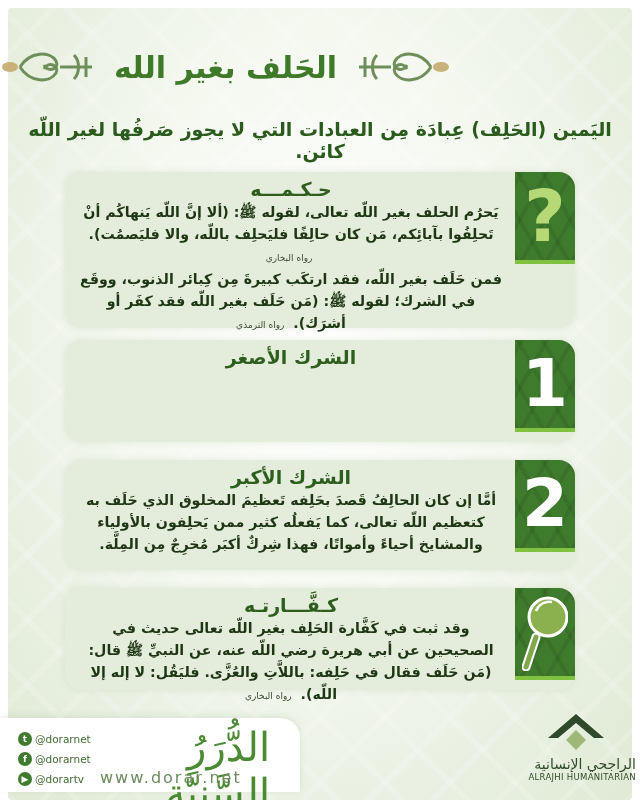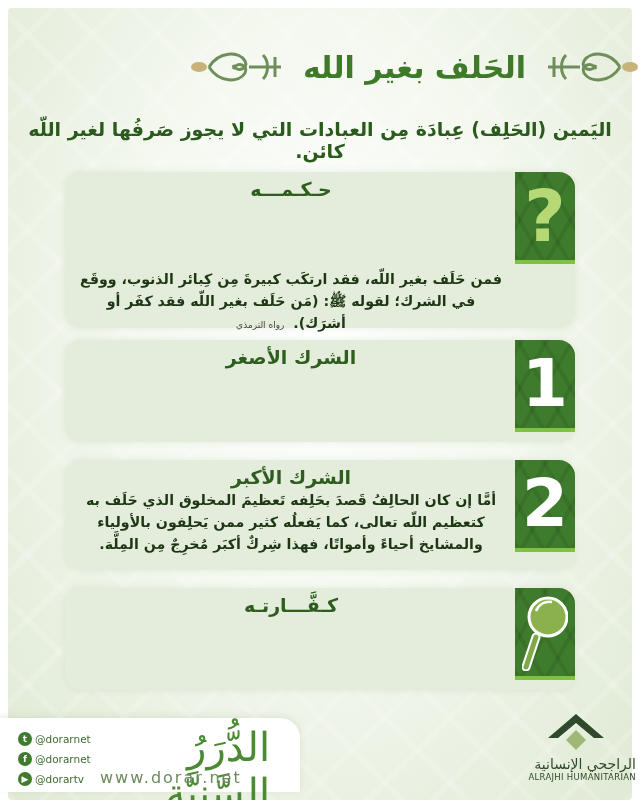--- a/index.html
+++ b/index.html
@@ -16,21 +16,21 @@
   }
   .frame::before {
     content:""; position:absolute; inset:0;
     background:
       repeating-linear-gradient(45deg, rgba(255,255,255,0.35) 0 6px, transparent 6px 46px),
       repeating-linear-gradient(-45deg, rgba(255,255,255,0.35) 0 6px, transparent 6px 46px);
     opacity:.5;
   }
   .title-row {
     position:absolute; top:40px; left:0; width:640px; height:54px;
-    display:flex; justify-content:flex-end; align-items:center; gap:18px;
+    display:flex; justify-content:flex-start; align-items:center; gap:18px;
   }
   .ornament { width:96px; height:40px; display:block; }
   .title {
     font-family:"DejaVu Sans", sans-serif; font-weight:bold;
     font-size:30px; color:#3f7a2a; direction:rtl;
   }
   .subtitle {
     position:absolute; top:118px; left:20px; width:600px; text-align:center;
     direction:rtl; font-weight:bold; font-size:19px; color:#2a5a1c;
   }
@@ -127,20 +127,24 @@
 </div>
 
 <div class="subtitle">اليَمين (الحَلِف) عِبادَة مِن العبادات التي لا يجوز صَرفُها لغير اللّه كائن.</div>
 
 <div class="card" style="top:172px; height:156px;">
   <div class="badge">
     <span class="badge-glyph q">?</span>
   </div>
   <div class="card-body">
     <div class="card-title spaced">حـكـمـــه</div>
+    <p class="card-text">
+      <span>يَحرُم الحلف بغير اللّه تعالى، لقوله ﷺ: (ألا إنَّ اللّه يَنهاكُم أنْ تَحلِفُوا بآبائِكم، مَن كان حالِفًا فليَحلِف باللّه، والا فليَصمُت).</span>
+      <span class="source">رواه البخاري</span>
+    </p>
   </div>
   <div class="para2" style="top:96px;">
     <p class="card-text">
       <span>فمن حَلَف بغير اللّه، فقد ارتكَب كبيرةَ مِن كِبائر الذنوب، ووقَع في الشرك؛ لقوله ﷺ: (مَن حَلَف بغير اللّه فقد كفَر أو أشرَك).</span>
       <span class="source">رواه الترمذي</span>
     </p>
   </div>
 </div>
 
 <div class="card" style="top:340px; height:102px;">
@@ -166,20 +170,24 @@
   <div class="badge">
     <svg width="46" height="78" viewBox="0 0 46 78" style="position:relative">
       <line x1="14" y1="44" x2="4" y2="74" stroke="#ffffff" stroke-width="9" stroke-linecap="round"></line>
       <line x1="14" y1="44" x2="4" y2="74" stroke="#7fa84b" stroke-width="5" stroke-linecap="round"></line>
       <circle cx="26" cy="24" r="19" fill="#8bb14f" stroke="#ffffff" stroke-width="3"></circle>
       <path d="M14 18 A14 14 0 0 1 30 9" fill="none" stroke="#ffffff" stroke-width="2.5"></path>
     </svg>
   </div>
   <div class="card-body">
     <div class="card-title spaced">كـفَّـــارتـه</div>
+    <p class="card-text">
+      <span>وقد ثبت في كَفَّارة الحَلِف بغير اللّه تعالى حديث في الصحيحين عن أبي هريرة رضي اللّه عنه، عن النبيِّ ﷺ قال: (مَن حَلَف فقال في حَلِفه: باللاَّتِ والعُزَّى. فليَقُل: لا إله إلا اللّه).</span>
+      <span class="source">رواه البخاري</span>
+    </p>
   </div>
 </div>
 
 <div class="footer-band"></div>
 
 <div class="social">
   <div class="social-row">
     <span class="social-icon">t</span>
     <span class="social-handle">@dorarnet</span>
   </div>

